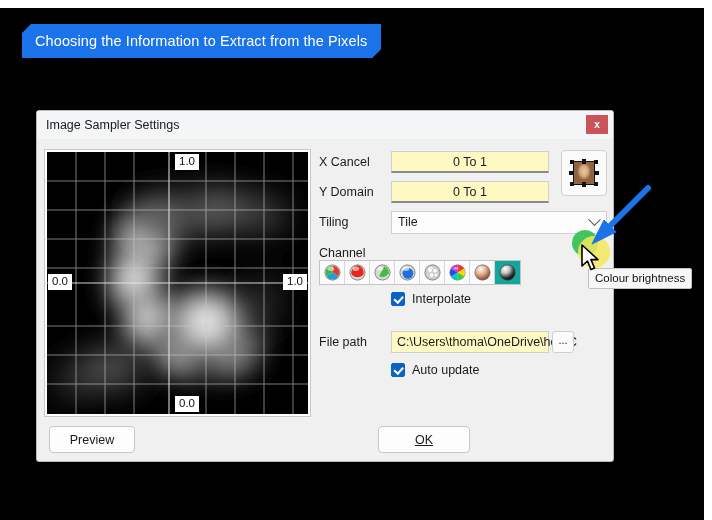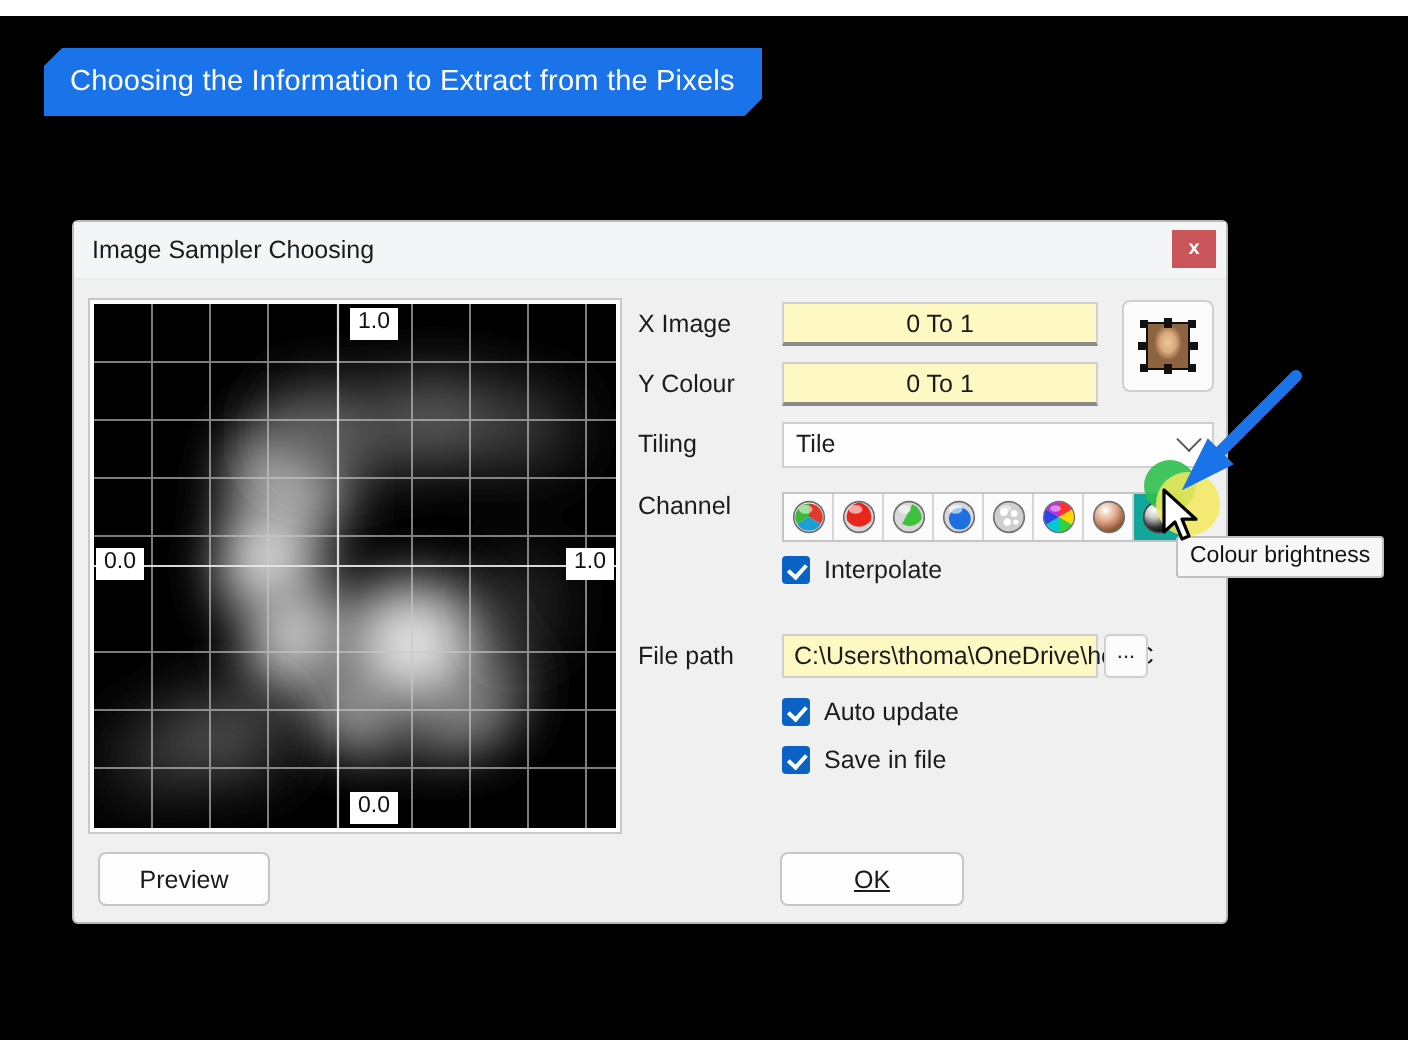--- a/index.html
+++ b/index.html
@@ -141,21 +141,21 @@
     padding: 0 7px 0 6px;
     font-size: 12.5px; color: #1b1b1b; cursor: pointer; text-align: center;
   }
   .chev {
     width: 9px; height: 9px;
     border-right: 1.4px solid #555; border-bottom: 1.4px solid #555;
     transform: rotate(45deg) translate(-2px,-2px);
   }
 
   
-  .channel-row { display: flex; align-items: flex-start; margin-top: 4px; }
+  .channel-row { display: flex; align-items: flex-start; margin-top: 4px; flex-direction: column; }
   .chan-strip {
     display: flex; border: 1px solid #c4c4c4; background: #fbfbfb;
     height: 25px;
   }
   .chan-btn {
     width: 25px; height: 23px;
     display: flex; align-items: center; justify-content: center;
     border-right: 1px solid #d6d6d6;
     cursor: pointer; position: relative;
   }
@@ -180,21 +180,21 @@
   .browse-btn {
     width: 22px; height: 22px; flex: none;
     background: #fbfbfb; border: 1px solid #cfcfcf; border-radius: 3px;
     margin-left: 3px;
     font-size: 11px; color: #222;
     display: flex; align-items: center; justify-content: center;
     cursor: pointer; line-height: 6px; padding-bottom: 5px;
   }
 
   
-  .footer { position: absolute; left: 0; right: 4px; bottom: 8px; height: 28px; margin-top: 38px; }
+  .footer { position: absolute; left: 0; right: 16px; bottom: 8px; height: 28px; margin-top: 38px; }
   .btn {
     position: absolute; height: 27px;
     background: #fdfdfd; border: 1px solid #c6c6c6; border-radius: 4px;
     font-size: 12.5px; color: #1a1a1a;
     display: flex; align-items: center; justify-content: center;
     cursor: pointer; font-family: "Liberation Sans", sans-serif;
   }
   .btn-preview { left: 12px; width: 86px; }
   .btn-ok { right: 127px; width: 92px; text-decoration: underline; }
   .btn-cancel { right: 14px; width: 96px; border: 2px solid #1272c8; }
@@ -231,21 +231,21 @@
   <div class="top-band"></div>
   <div class="right-band"></div>
 
   <div class="banner">
     <span>Choosing the Information to Extract from the Pixels</span>
   </div>
 
   <div class="dialog">
 
     <div class="titlebar">
-      <span class="title-text">Image Sampler Choosing</span>
+      <span class="title-text">Image Sampler Settings</span>
       <button class="close-btn">x</button>
     </div>
 
     <div class="body-area">
 
       <div class="preview-wrap">
         <div class="preview-canvas">
 
           <svg class="blob" width="261" height="262" viewBox="0 0 261 262">
             <defs>
@@ -318,26 +318,26 @@
           <div class="axis-label lbl-top">1.0</div>
           <div class="axis-label lbl-left">0.0</div>
           <div class="axis-label lbl-right">1.0</div>
           <div class="axis-label lbl-bottom">0.0</div>
         </div>
       </div>
 
       <div class="form">
 
         <div class="row">
-          <span class="row-label">X Image</span>
+          <span class="row-label">X Cancel</span>
           <div class="field domain-fields">0 To 1</div>
         </div>
 
         <div class="row">
-          <span class="row-label">Y Colour</span>
+          <span class="row-label">Y Domain</span>
           <div class="field domain-fields">0 To 1</div>
         </div>
 
         <div class="row">
           <span class="row-label">Tiling</span>
           <div class="dropdown">
             <span>Tile</span>
             <span class="chev"></span>
           </div>
         </div>
@@ -467,24 +467,20 @@
           <span class="row-label">File path</span>
           <div class="field left-align" style="border-bottom:1px solid #cfcfcf; width:158px; flex:none;">C:\Users\thoma\OneDrive\hop\C</div>
           <div class="browse-btn">...</div>
         </div>
 
         <div class="check-row" style="margin-left:72px; margin-top:9px;">
           <div class="cb"></div>
           <span class="cb-label">Auto update</span>
         </div>
 
-        <div class="check-row" style="margin-left:72px; margin-top:10px;">
-          <div class="cb"></div>
-          <span class="cb-label">Save in file</span>
-        </div>
 
       </div>
 
       <div class="footer">
         <div class="btn btn-preview">Preview</div>
         <div class="btn btn-ok">OK</div>
       </div>
 
     </div>
   </div>

